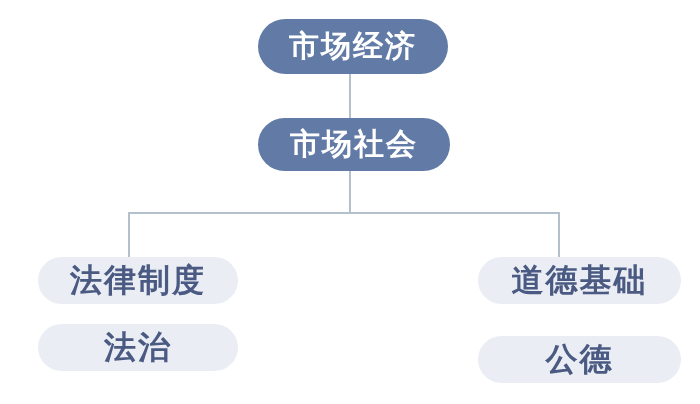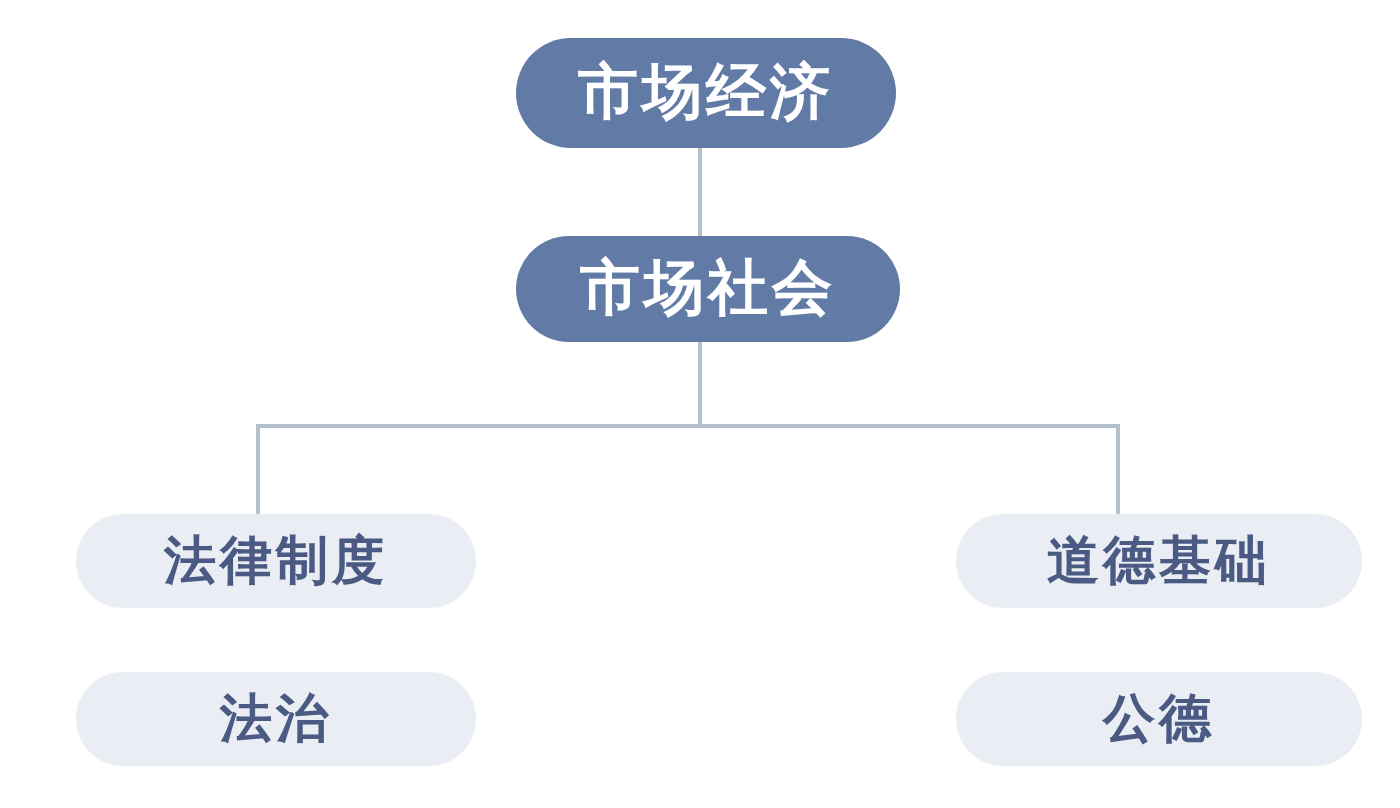--- a/index.html
+++ b/index.html
@@ -27,33 +27,33 @@
   }
   .pill.primary {
     background: var(--primary-fill, #617aa6);
     color: var(--primary-text, #ffffff);
     font-size: 30px;
     border-radius: 28px;
   }
   .pill.secondary {
     background: var(--secondary-fill, #eaedf3);
     color: var(--secondary-text, #4a5a82);
-    font-size: 26px;
+    font-size: 32px;
     border-radius: 24px;
   }
   .conn {
     position: absolute;
     background: var(--connector, #b4c1cd);
   }
 
   
   #node-market-economy   { left: 258px; top: 19px;  width: 190px; height: 55px; }
   #node-market-society   { left: 258px; top: 118px; width: 192px; height: 53px; }
   #node-legal-system     { left: 38px;  top: 257px; width: 200px; height: 47px; }
-  #node-rule-of-law      { left: 38px;  top: 336px; width: 200px; height: 47px; }
+  #node-rule-of-law      { left: 38px;  top: 324px; width: 200px; height: 47px; }
   #node-moral-foundation { left: 478px; top: 257px; width: 203px; height: 47px; }
   #node-public-morality  { left: 478px; top: 336px; width: 203px; height: 47px; }
 
   
   #conn-economy-society  { left: 349px; top: 74px;  width: 2px;   height: 44px; }
   #conn-society-stem     { left: 349px; top: 170px; width: 2px;   height: 44px; }
   #conn-branch-bar       { left: 128px; top: 212px; width: 432px; height: 2px;  }
   #conn-left-drop        { left: 128px; top: 212px; width: 2px;   height: 46px; }
   #conn-right-drop       { left: 558px; top: 212px; width: 2px;   height: 46px; }
 </style>

